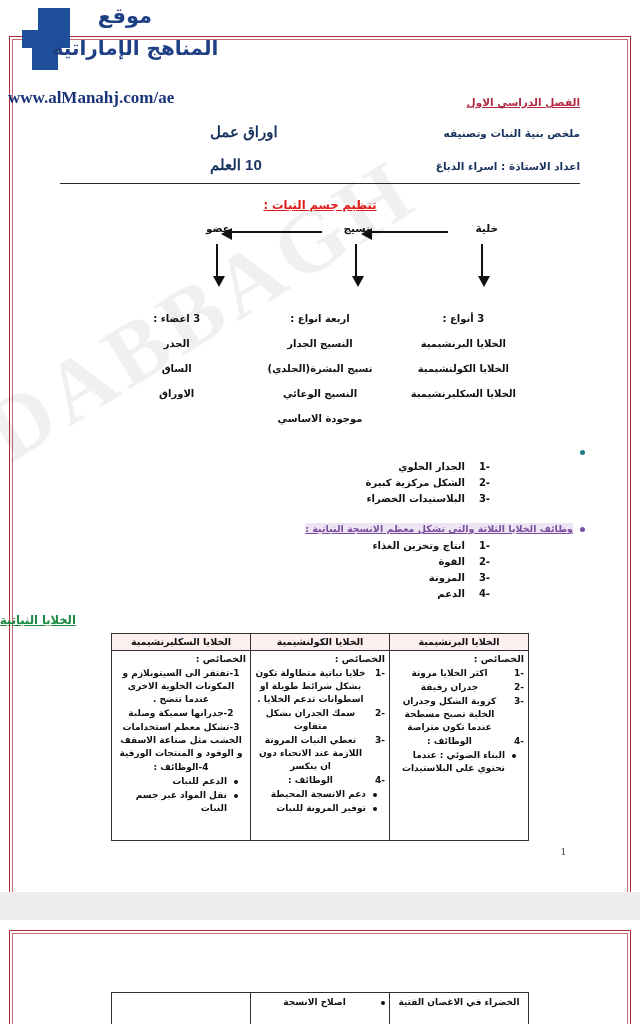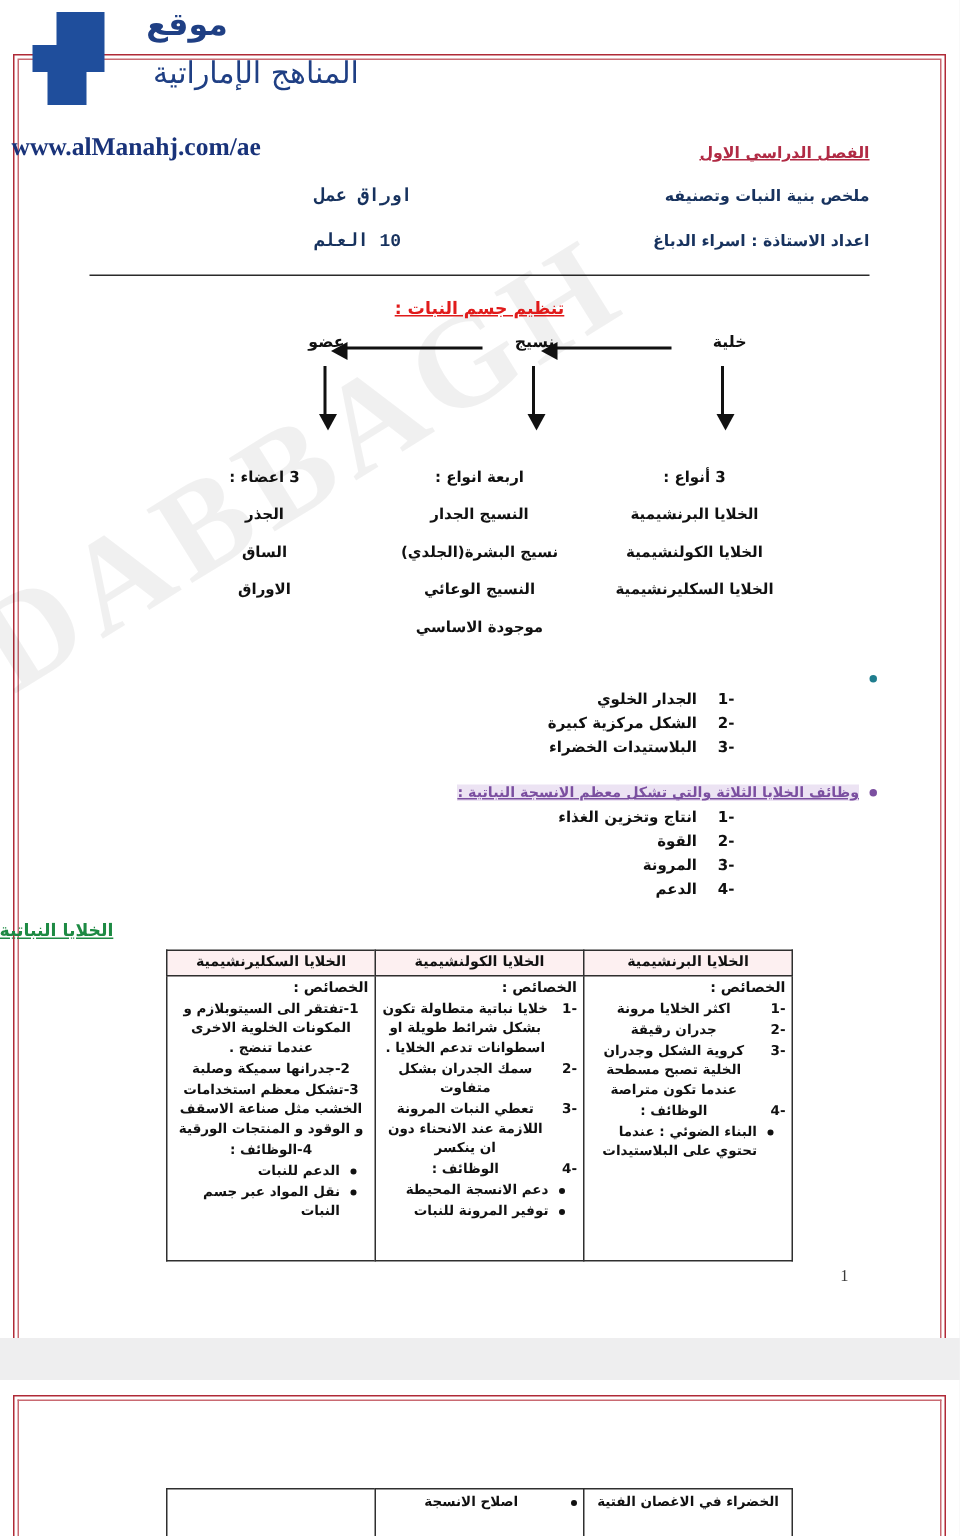--- a/index.html
+++ b/index.html
@@ -59,24 +59,23 @@
   .brand-top {
     position: absolute; left: 0; top: 4px; width: 250px;
     text-align: center;
     font-size: 21px; font-weight: bold; color: #1f3f84;
     letter-spacing: -0.4px;
     font-family: "DejaVu Sans", "Liberation Sans", sans-serif;
   }
   .brand-sub {
     position: absolute; left: 0; top: 36px; width: 270px;
     text-align: center;
-    font-size: 20px; font-weight: normal; color: #1f3f84;
+    font-size: 20px; font-weight: bold; color: #1f3f84;
     letter-spacing: -0.5px;
     font-family: "DejaVu Sans", "Liberation Sans", sans-serif;
-    margin-left: 36px;
   }
   .brand-url {
     position: absolute; left: 8px; top: 88px;
     font-size: 17px; font-weight: bold; color: #19337a;
     font-family: "Liberation Serif", "DejaVu Serif", serif;
     direction: ltr;
   }
 
   
   .meta {
@@ -86,22 +85,22 @@
   .meta-row {
     display: flex; justify-content: space-between; align-items: baseline;
     margin-bottom: 15px;
   }
   .meta-right {
     font-size: 10.5px; font-weight: bold; color: #17325e;
     font-family: "DejaVu Sans", sans-serif;
   }
   .meta-right.accent { color: #b12a44; text-decoration: underline; text-align: center; }
   .meta-left {
-    font-size: 12px; font-weight: bold; color: #17325e;
-    font-family: Liberation Mono, monospace;
+    font-size: 15px; font-weight: bold; color: #17325e;
+    font-family: Liberation Sans, sans-serif;
     padding-left: 150px;
   }
   .meta-rule {
     position: absolute; left: 60px; top: 183px; width: 520px;
     border-top: 1.6px solid #2a2a2a;
   }
 
   
   .watermark {
     position: absolute; left: 60px; top: 230px;

